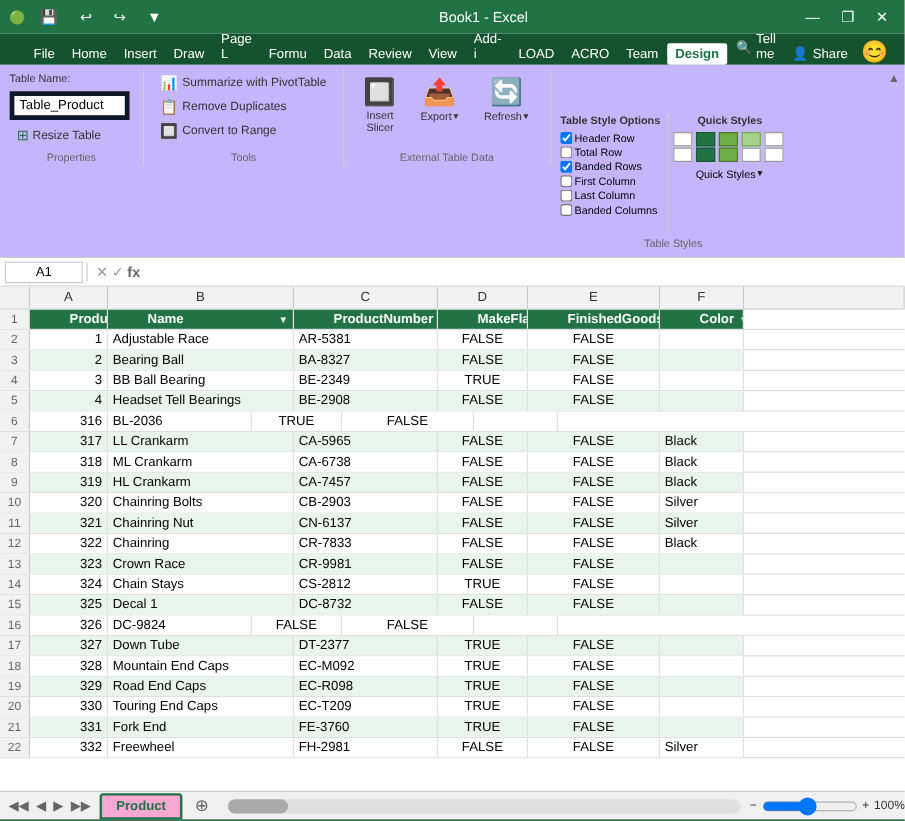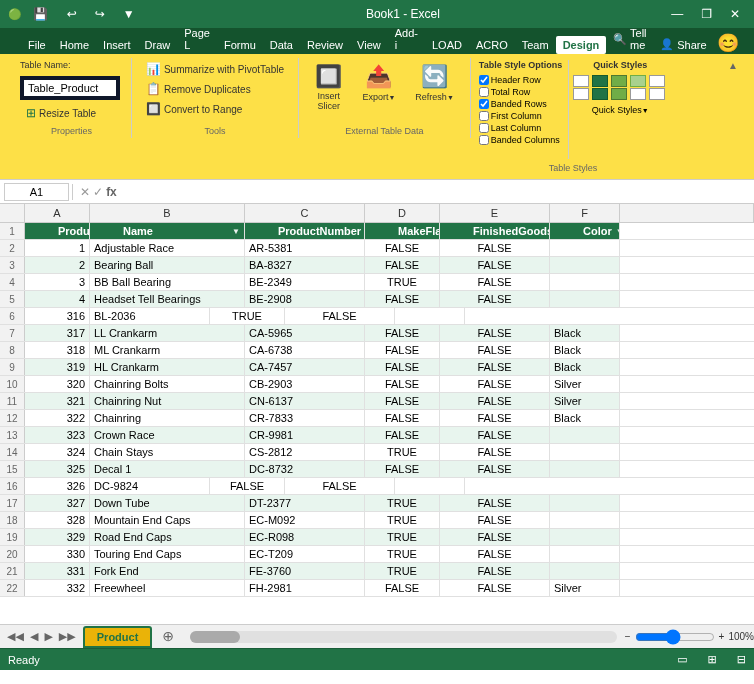--- a/index.html
+++ b/index.html
@@ -32,23 +32,23 @@
     .menu-item {
       padding: 3px 7px;
       cursor: pointer;
       font-size: 11px;
       border-radius: 2px;
     }
     .menu-item.active { background: white; color: #217346; font-weight: bold; }
 
     
     .ribbon {
-      background: #fde047;
+      background: #c4b5fd;
       border-bottom: 1px solid #ccc;
-      padding: 4px 12px;
+      padding: 4px 0;
       display: flex;
       align-items: flex-start;
       min-height: 90px;
     }
     .ribbon-group {
       display: flex;
       flex-direction: column;
       align-items: flex-start;
       border-right: 1px solid #ccc;
       padding: 2px 8px;
@@ -380,21 +380,21 @@
         <span style="display:flex;align-items:center;font-size:9px;">Export <span style="font-size:7px;">▼</span></span>
       </div>
       <div class="ribbon-large-btn">
         <span class="big-icon">🔄</span>
         <span style="display:flex;align-items:center;font-size:9px;">Refresh <span style="font-size:7px;">▼</span></span>
       </div>
     </div>
     <div class="ribbon-group-label">External Table Data</div>
   </div>
 
-  <div class="ribbon-group" style="min-width:160px; border-right:none;">
+  <div class="ribbon-group" style="min-width:160px; border-right:none;margin-top:35px;">
     <div class="ribbon-content" style="gap:4px;">
 
       <div style="display:flex;flex-direction:column;gap:2px;padding-right:6px;border-right:1px solid #ccc;padding-bottom:14px;">
         <div style="font-size:9px;font-weight:bold;color:#333;margin-bottom:3px;">Table Style
 Options</div>
         <label style="font-size:9px;display:flex;align-items:center;gap:2px;cursor:pointer;"><input type="checkbox" checked="" style="width: 10px; height: 10px;"> Header Row</label>
         <label style="font-size:9px;display:flex;align-items:center;gap:2px;cursor:pointer;"><input type="checkbox" style="width: 10px; height: 10px;"> Total Row</label>
         <label style="font-size:9px;display:flex;align-items:flex-end;gap:2px;cursor:pointer;"><input type="checkbox" checked="" style="width: 10px; height: 10px;"> Banded Rows</label>
         <label style="font-size:9px;display:flex;align-items:flex-end;gap:2px;cursor:pointer;"><input type="checkbox" style="width: 10px; height: 10px;"> First Column</label>
         <label style="font-size:9px;display:flex;align-items:center;gap:2px;cursor:pointer;"><input type="checkbox" style="width: 10px; height: 10px;"> Last Column</label>
@@ -673,21 +673,21 @@
   </div>
 </div>
 
 <div style="display:flex;align-items:center;background:#f0f0f0;border-top:1px solid #ccc;height:24px;">
   <div style="display:flex;align-items:center;padding:0 4px;">
     <span style="cursor:pointer;color:#666;padding:0 3px;">◀◀</span>
     <span style="cursor:pointer;color:#666;padding:0 3px;">◀</span>
     <span style="cursor:pointer;color:#666;padding:0 3px;">▶</span>
     <span style="cursor:pointer;color:#666;padding:0 3px;">▶▶</span>
   </div>
-  <div class="sheet-tab active" style="border:2px solid #217346;color:#217346;font-weight:bold;background:#eab308;">Product</div>
+  <div class="sheet-tab active" style="border:2px solid #217346;color:#217346;font-weight:bold;background:#f9a8d4;">Product</div>
   <div class="sheet-add-btn">⊕</div>
 
   <div style="flex:1;display:flex;align-items:center;justify-content:center;">
     <div class="scroll-track">
       <div class="scroll-thumb"></div>
     </div>
   </div>
 
   <div class="zoom-controls">
     <span style="cursor:pointer;">−</span>

